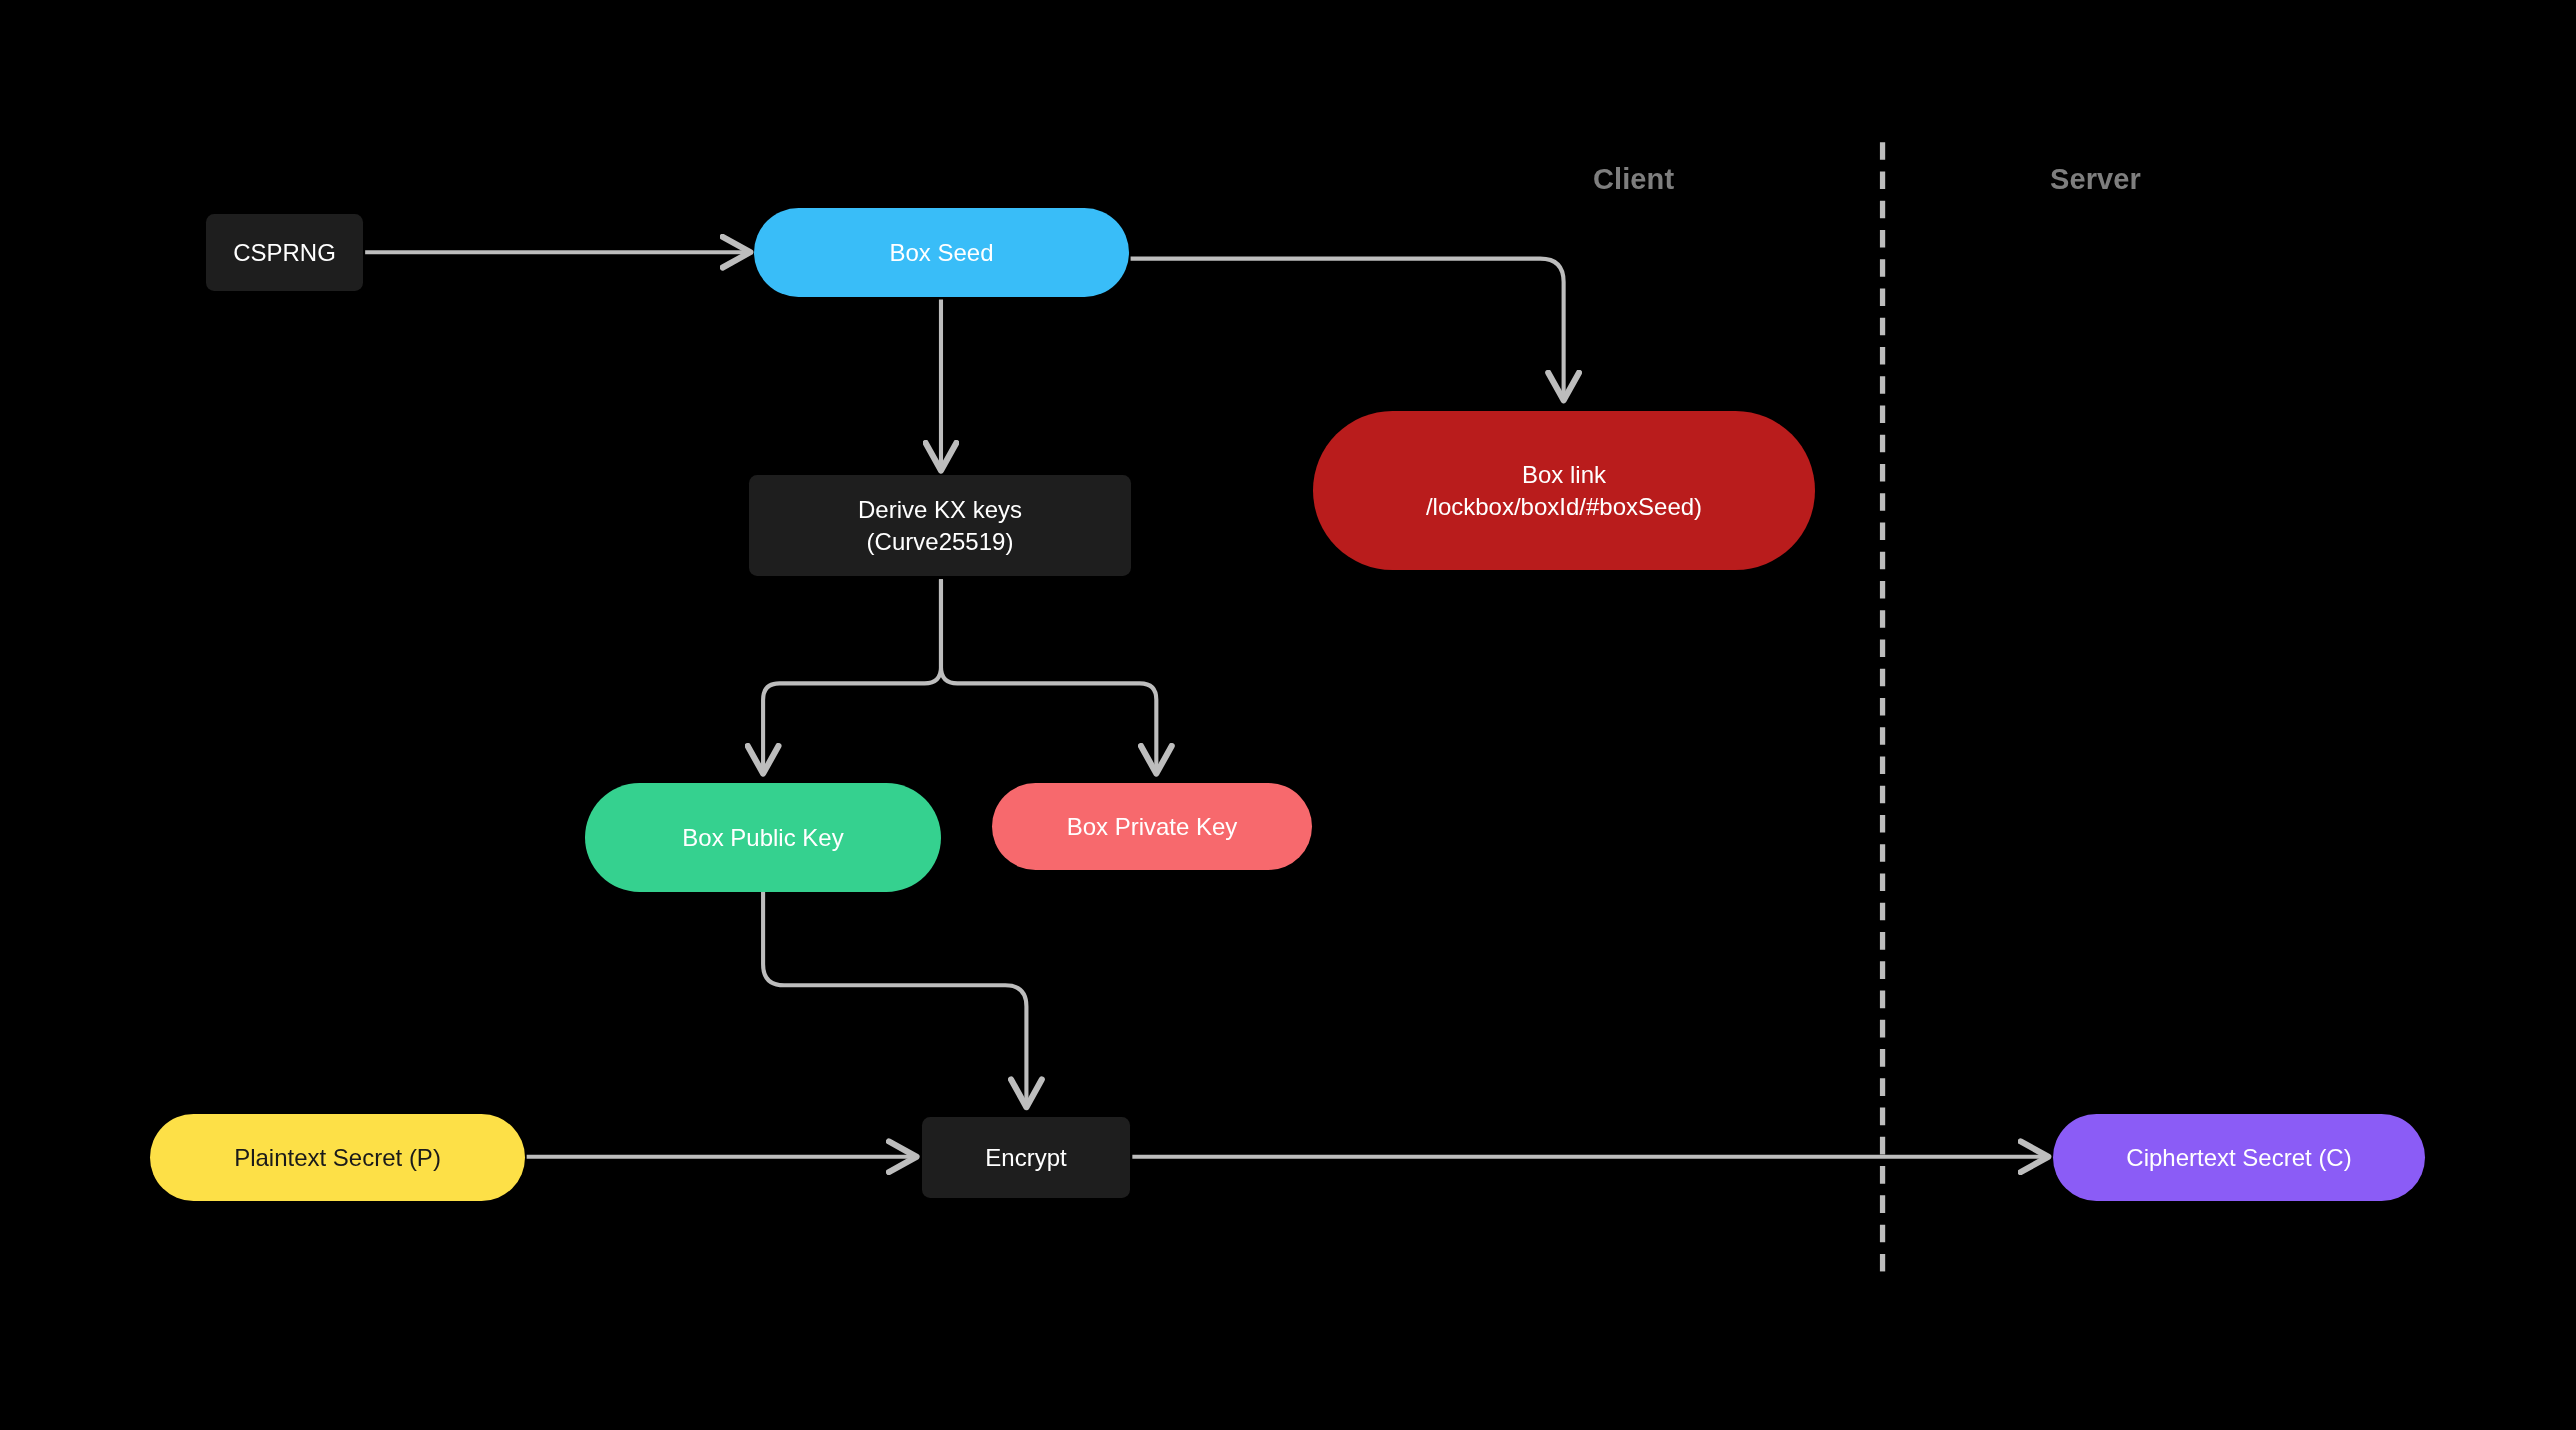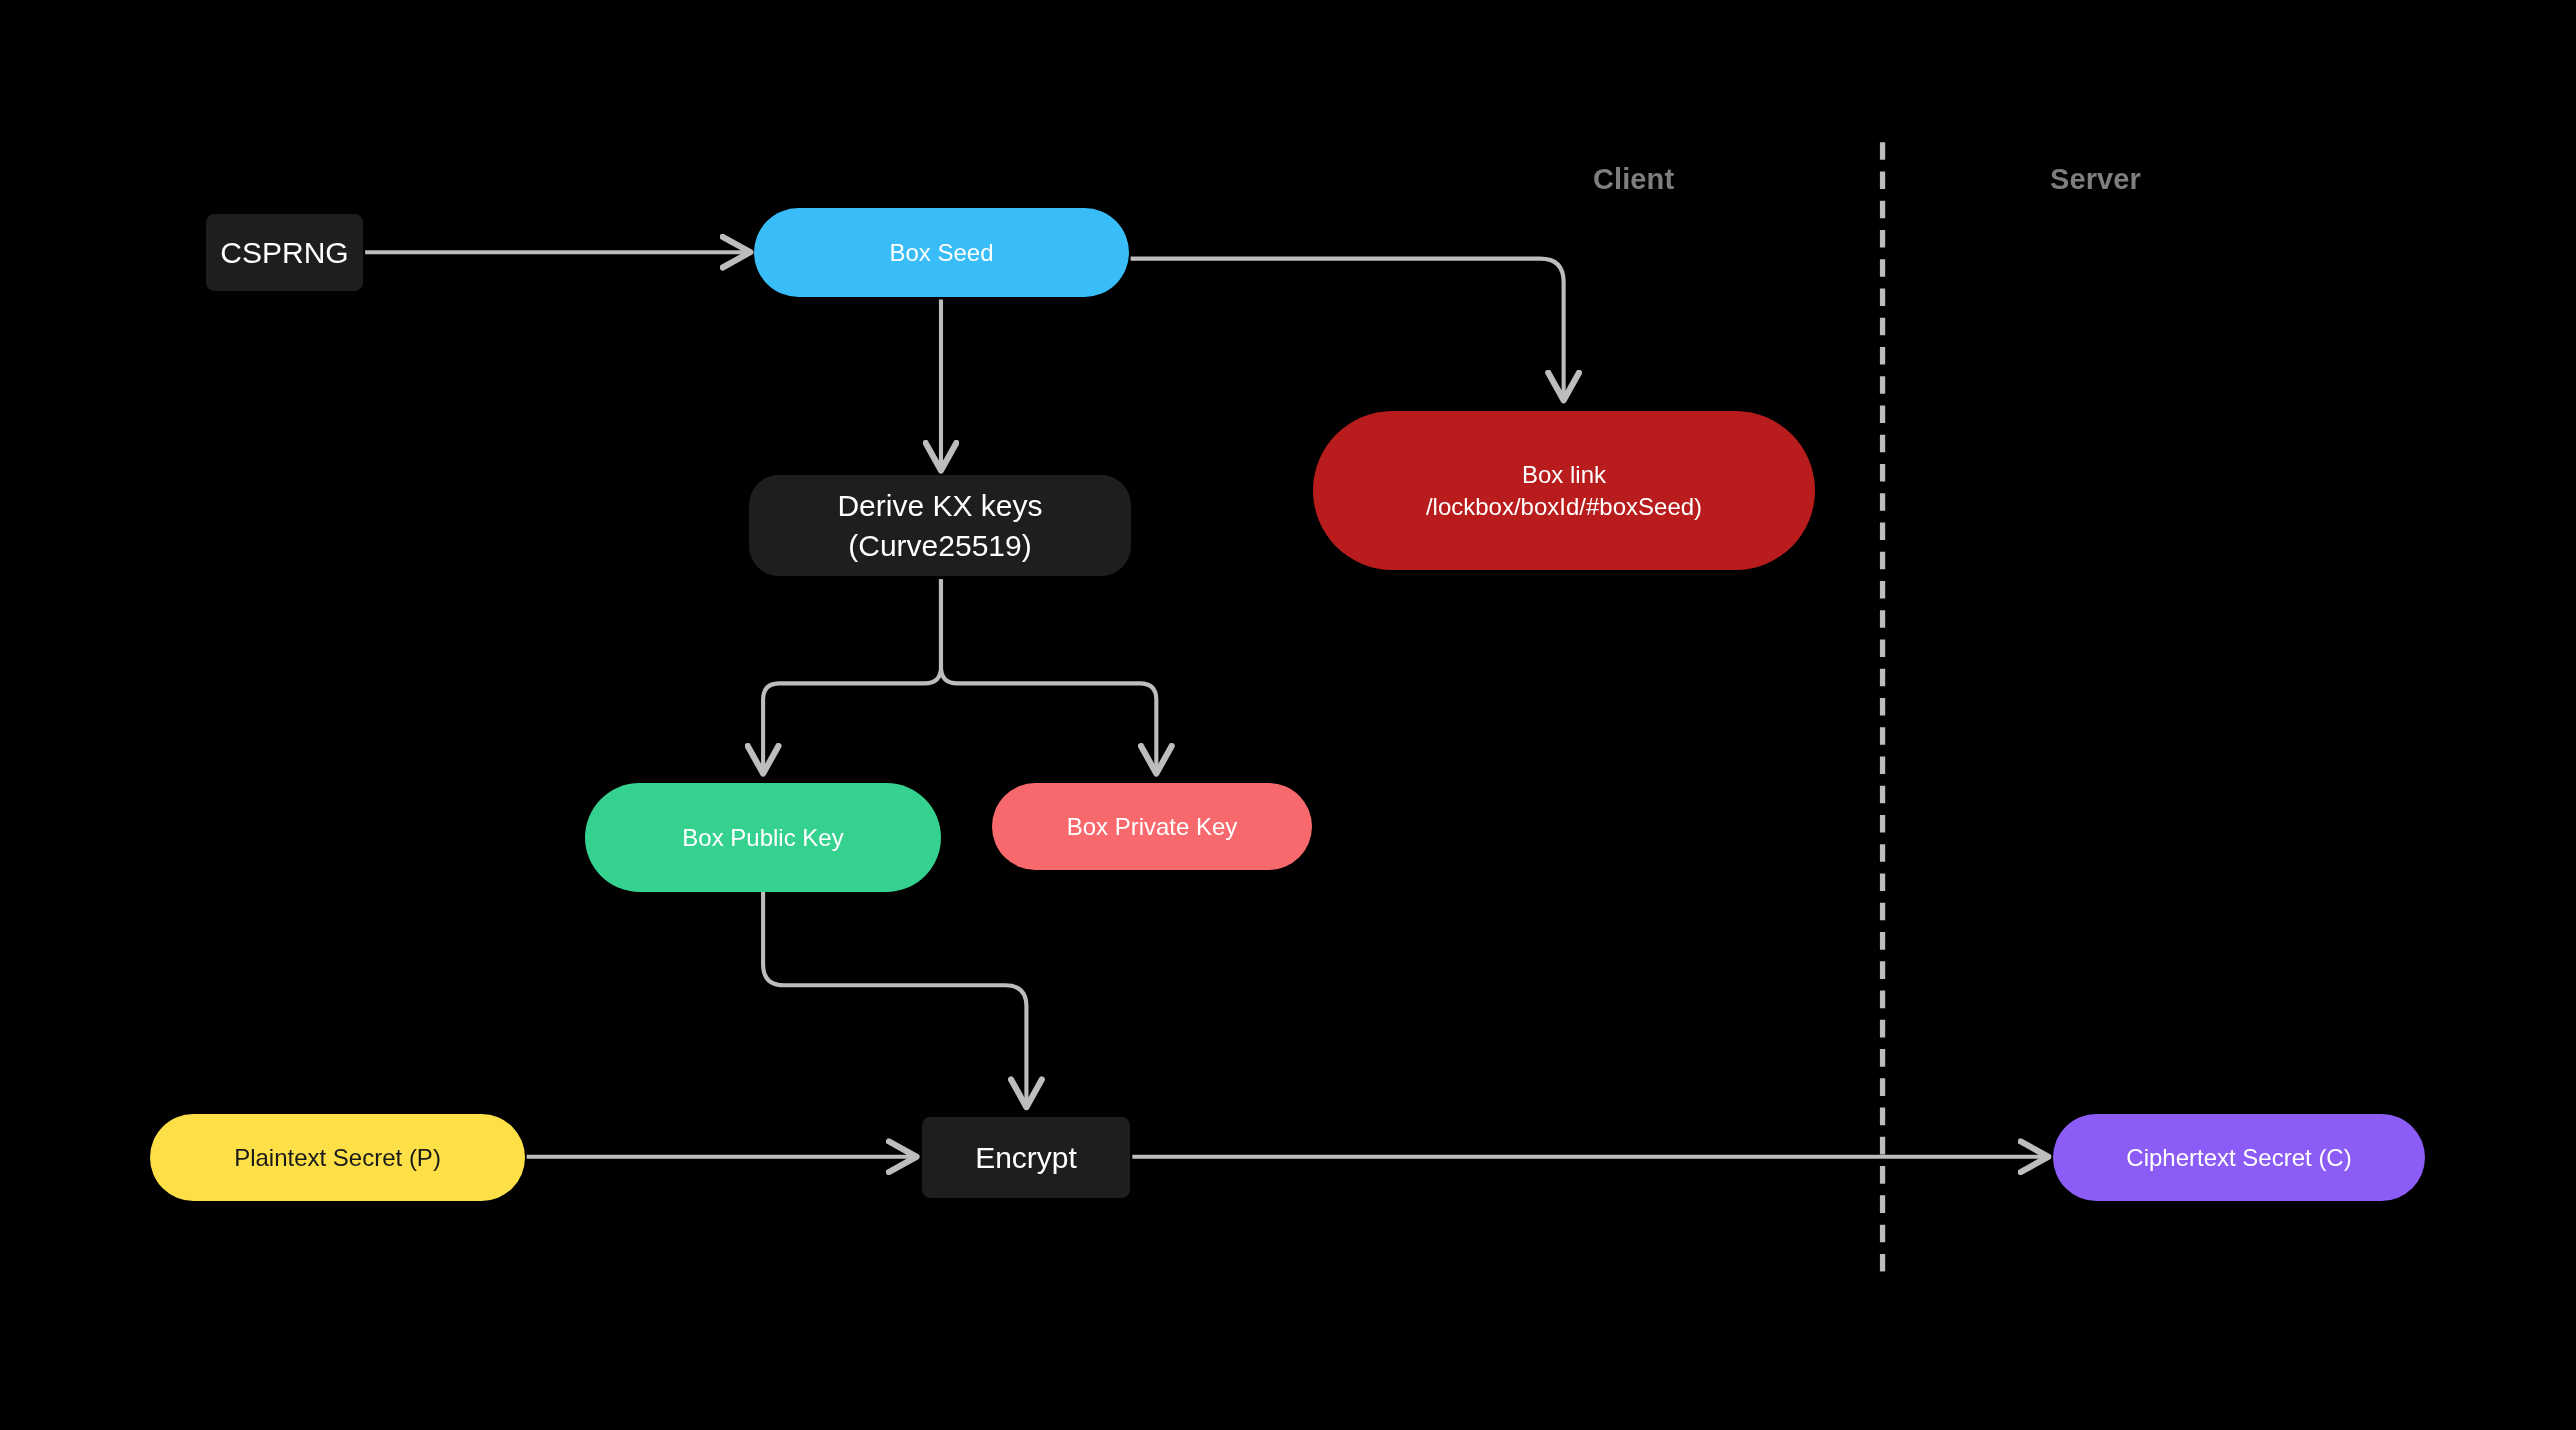--- a/index.html
+++ b/index.html
@@ -29,21 +29,21 @@
     text-align: center;
     box-sizing: border-box;
     line-height: 1.32;
   }
   .node .lbl { display: block; }
   
   .node-dark {
     background: #1E1E1E;
     color: #FFFFFF;
     border-radius: 8.2px;
-    font-size: 30px;
+    font-size: 24px;
   }
   
   .node-pill {
     border-radius: 5851px;
     color: #FFFFFF;
     font-size: 24px;
   }
   .lane-label {
     position: absolute;
     font-size: 29px;
@@ -96,21 +96,21 @@
   <div class="lane-label" style="left:2050px; top:163px;">Server</div>
 
   <div class="node node-dark" style="left:206px; top:214px; width:157px; height:77px;">
     <span class="lbl">CSPRNG</span>
   </div>
 
   <div class="node node-pill" style="left:754px; top:208px; width:375px; height:89px; background:#39BDF8;">
     <span class="lbl">Box Seed</span>
   </div>
 
-  <div class="node node-dark" style="left:749px; top:475px; width:382px; height:101px;border-radius:30px;">
+  <div class="node node-dark" style="left:749px; top:475px; width:382px; height:101px;">
     <span>
       <span class="lbl">Derive KX keys</span>
       <span class="lbl"><span>(</span><span class="ital">Curve25519</span><span>)</span></span>
     </span>
   </div>
 
   <div class="node node-pill" style="left:1313px; top:411px; width:502px; height:159px; background:#b91c1c;">
     <span>
       <span class="lbl">Box link</span>
       <span class="lbl">/lockbox/boxId/#boxSeed)</span>

